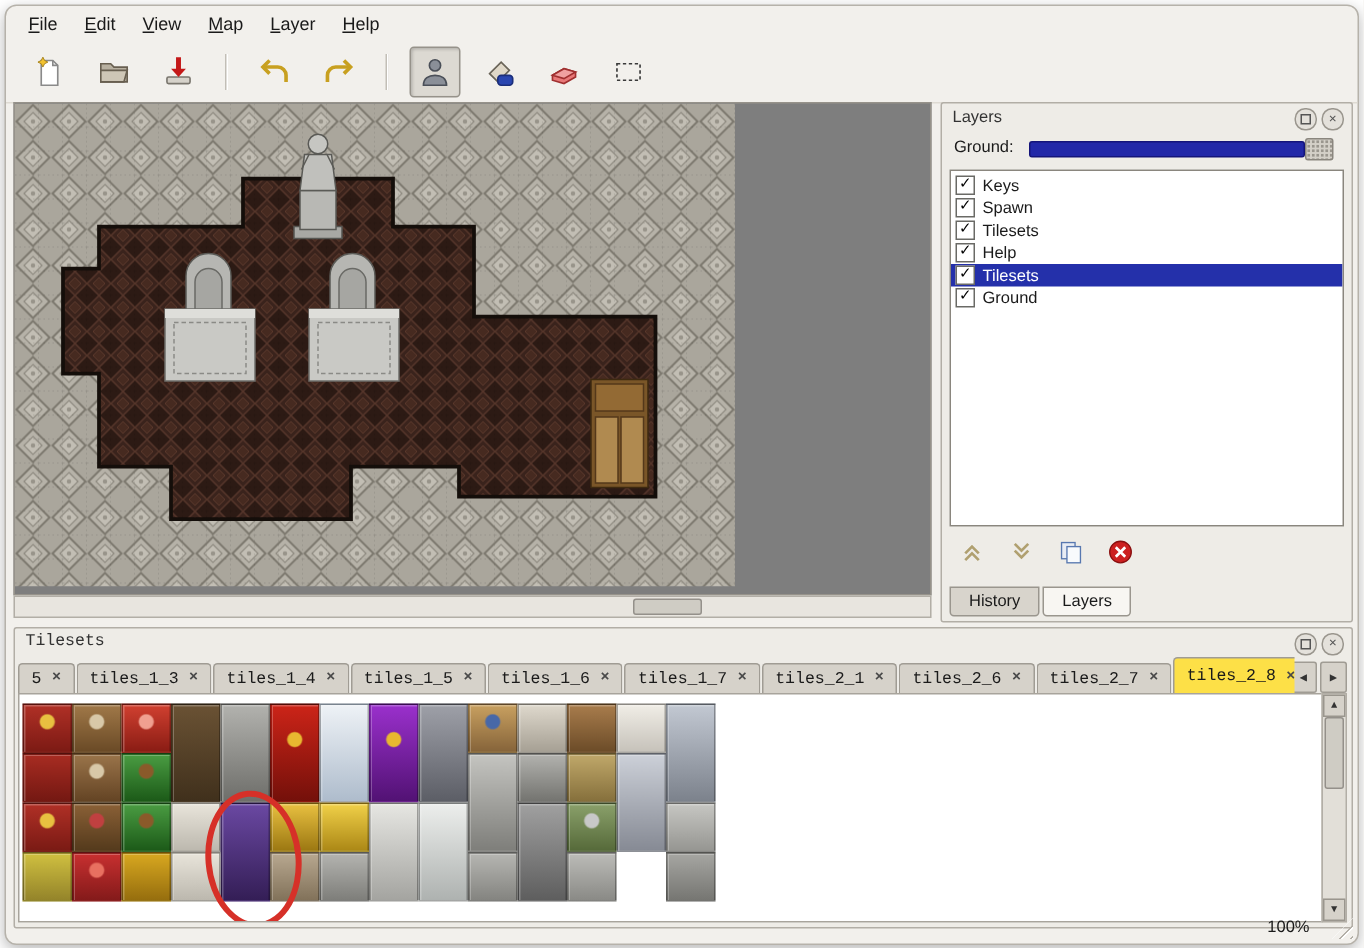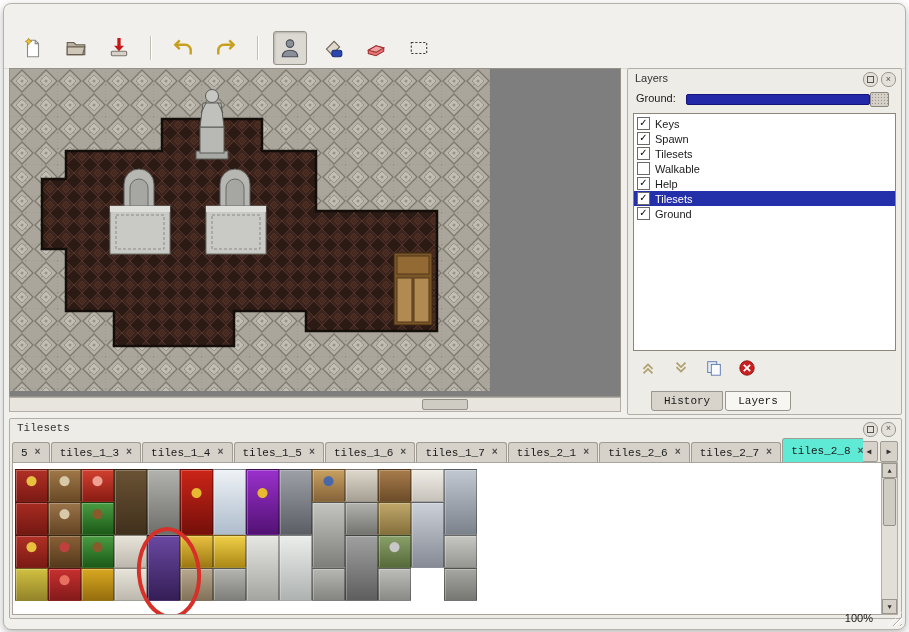--- a/index.html
+++ b/index.html
@@ -36,49 +36,57 @@
   .op-label{position:absolute;left:8px;top:23px;font-size:11px;}
   .op-track{position:absolute;left:58px;top:25px;width:182px;height:9px;border:1px solid #14147a;border-radius:2px;}
   .op-handle{position:absolute;left:242px;top:23px;width:17px;height:13px;background:#d4d0c8;border:1px solid #8a867e;border-radius:2px;background-image:radial-gradient(#9a968e 1px,rgba(0,0,0,0) 1px);background-size:3px 3px;}
   .layers-list{position:absolute;left:5px;top:44px;right:5px;height:234px;background:#fff;border:1px solid #8a867e;overflow:hidden;padding-top:2px;}
   .layer-row{height:15px;display:flex;align-items:center;gap:5px;padding-left:3px;font-size:11px;}
   .checkbox{width:11px;height:11px;background:#fff;border:1px solid #6a6a66;font-size:10px;line-height:10px;text-align:center;color:#000;flex:0 0 auto;}
   .layer-row.selected{color:#fff;}
   .layer-actions{position:absolute;left:8px;top:287px;display:flex;gap:9px;}
   .act-btn{width:24px;height:24px;display:flex;align-items:center;justify-content:center;border-radius:3px;}
   .act-btn .icn,.act-btn .icn svg{width:18px;height:18px;}
-  .side-tabs{position:absolute;left:23px;bottom:3px;display:flex;font-family:Liberation Mono, monospace;}
+  .side-tabs{position:absolute;left:5px;bottom:3px;display:flex;}
   .side-tab{padding:3px 12px;font-size:11px;background:#d8d4cc;border:1px solid #9a968e;border-radius:0 0 3px 3px;margin-right:2px;}
   .side-tab.active{background:#f8f6f2;}
 
   
   .tilesets-panel{left:5px;top:414px;width:891px;height:199px;font-family:Liberation Mono, monospace;}
   .ts-tabbar{position:absolute;left:2px;top:18px;right:38px;height:25px;display:flex;align-items:flex-end;overflow:hidden;border-bottom:1px solid #a09c94;}
   .ts-tab{display:flex;align-items:center;gap:7px;padding:0 8px;height:19px;background:#d6d2ca;border:1px solid #a09c94;border-bottom:none;border-radius:3px 3px 0 0;margin-right:1px;font-size:11px;white-space:nowrap;flex:0 0 auto;}
-  .ts-tab.active{background:#5eead4;height:24px;margin-bottom:-1px;z-index:2;}
+  .ts-tab.active{background:#fde047;height:24px;margin-bottom:-1px;z-index:2;}
   .ts-close{font-size:10px;color:#4a4a4a;font-weight:bold;}
   .tab-arrows{position:absolute;right:3px;top:22px;display:flex;gap:2px;}
   .tab-arrow{width:16px;height:19px;border:1px solid #a09c94;background:#d6d2ca;display:flex;align-items:center;justify-content:center;font-size:8px;color:#333;border-radius:2px;}
   .ts-content{position:absolute;left:2px;top:43px;right:19px;bottom:3px;background:#fff;border:1px solid #a8a49c;overflow:hidden;}
   .tile{position:absolute;border:1px solid rgba(0,0,0,.3);box-shadow:inset 1px 1px 0 rgba(255,255,255,.25);}
   .annotation-ellipse{position:absolute;left:124px;top:64px;width:56px;height:84px;border:4px solid #d63028;border-radius:50%;transform:rotate(-5deg);z-index:5;}
   .ts-vscroll{position:absolute;right:3px;top:43px;width:15px;bottom:3px;background:#e2dfd8;border:1px solid #b2aea6;}
   .vs-btn{position:absolute;left:0;right:0;height:13px;background:#d6d2ca;border:1px solid #9a968e;display:flex;align-items:center;justify-content:center;font-size:7px;color:#333;}
   .vs-up{top:0;} .vs-down{bottom:0;}
   .vs-thumb{position:absolute;left:1px;right:1px;top:15px;height:46px;background:#cfccc4;border:1px solid #94908a;border-radius:2px;}
 
   
   .statusbar-zoom{position:absolute;right:32px;bottom:5px;font-size:11px;}
   .resize-grip{position:absolute;right:3px;bottom:3px;width:14px;height:14px;background:repeating-linear-gradient(135deg,rgba(0,0,0,0) 0 3px,#b4b0a8 3px 4px,#ffffff 4px 5px);clip-path:polygon(100% 0,100% 100%,0 100%);}
 </style>
 </head>
 <body>
 
 <div class="window">
 
+  <div class="menu-bar">
+      <div class="menu-item">File</div>
+      <div class="menu-item">Edit</div>
+      <div class="menu-item">View</div>
+      <div class="menu-item">Map</div>
+      <div class="menu-item">Layer</div>
+      <div class="menu-item">Help</div>
+    </div>
 
   <div class="toolbar">
       <div class="tool-btn">
         <span class="icn">
           <svg viewBox="0 0 20 20">
             <path d="M5 3h7l3 3v12H5z" fill="#fff" stroke="#8a8a8a"></path>
             <path d="M12 3v3h3" fill="none" stroke="#8a8a8a"></path>
             <path d="M6 1l1 2 2 1-2 1-1 2-1-2-2-1 2-1z" fill="#f2c230" stroke="#a8841c" stroke-width="0.6"></path>
           </svg>
         </span>
@@ -224,24 +232,20 @@
         </div>
         <div class="layer-row">
           <span class="checkbox">✓</span>
           <span class="layer-label">Spawn</span>
         </div>
         <div class="layer-row">
           <span class="checkbox">✓</span>
           <span class="layer-label">Tilesets</span>
         </div>
         <div class="layer-row">
-          <span class="checkbox"></span>
-          <span class="layer-label">Walkable</span>
-        </div>
-        <div class="layer-row">
           <span class="checkbox">✓</span>
           <span class="layer-label">Help</span>
         </div>
         <div class="layer-row selected" style="background: rgb(36, 48, 170);">
           <span class="checkbox">✓</span>
           <span class="layer-label">Tilesets</span>
         </div>
         <div class="layer-row">
           <span class="checkbox">✓</span>
           <span class="layer-label">Ground</span>

